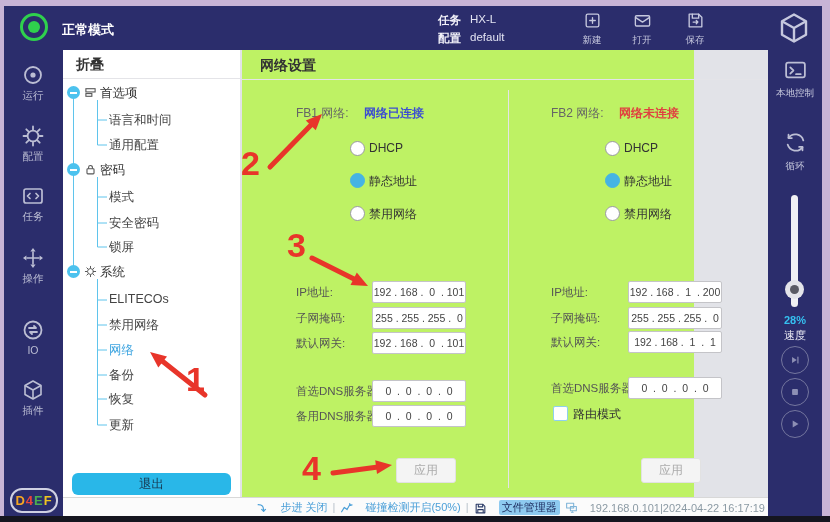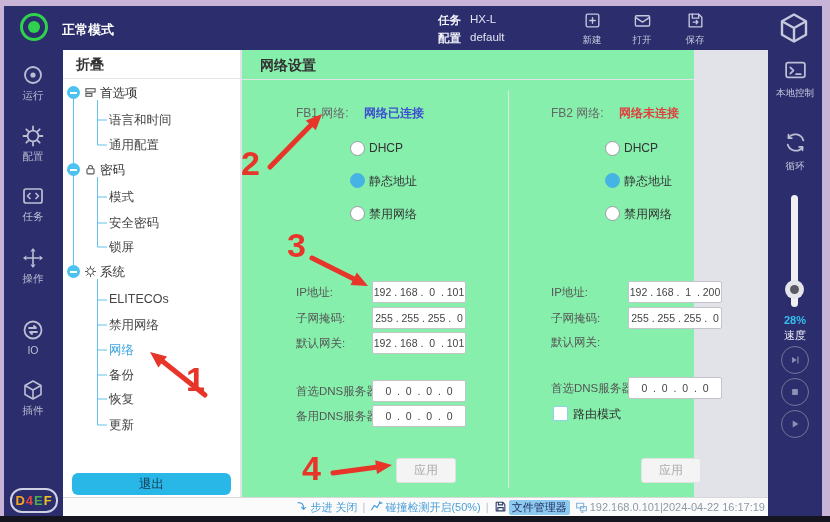--- a/index.html
+++ b/index.html
@@ -34,40 +34,40 @@
   .tree-lines{position:absolute;left:0;top:0;pointer-events:none;}
   .minus-dot{position:absolute;left:4px;width:13px;height:13px;border-radius:50%;background:#4cc2ee;cursor:pointer;}
   .minus-dot::after{content:"";position:absolute;left:3px;top:5.5px;width:7px;height:2px;background:#fff;}
   .g-ic{position:absolute;left:21px;width:13px;height:13px;color:#555;}
   .g-lbl{position:absolute;left:37px;height:16px;font-size:12.5px;color:#333;cursor:pointer;white-space:nowrap;}
   .c-lbl{position:absolute;left:46px;height:16px;font-size:12.5px;color:#444;cursor:pointer;white-space:nowrap;}
   .c-lbl.sel{color:#3da4e0;text-align:center;}
   .exit-btn{position:absolute;left:9px;top:423px;width:159px;height:22px;background:#29b7e8;border-radius:6px;
     text-align:center;line-height:22px;font-size:12.5px;color:#17364e;cursor:pointer;}
   
-  .main-panel{position:absolute;left:238px;top:44px;width:452px;height:447px;background:#86efac;}
+  .main-panel{position:absolute;left:238px;top:44px;width:452px;height:447px;background:#bef264;}
   .mp-title{position:absolute;left:18px;top:7px;font-size:14px;font-weight:bold;color:#333;}
   .mp-hr{position:absolute;left:0;top:29px;width:526px;height:1px;background:#e4e4e8;}
   .mp-div{position:absolute;left:266px;top:40px;width:1px;height:398px;background:#e4e4e8;}
   .fb-lbl{position:absolute;top:55px;font-size:12px;color:#666;}
   .fb-status{position:absolute;top:55px;font-size:12px;font-weight:bold;}
   .radio{position:absolute;width:13px;height:13px;border-radius:50%;border:1.5px solid #9a9aa2;background:#fff;cursor:pointer;}
   .radio.on{background:#45b4e4;border-color:#45b4e4;}
   .radio-lbl{position:absolute;font-size:12px;color:#333;cursor:pointer;}
   .f-lbl{position:absolute;font-size:11.5px;color:#555;white-space:nowrap;}
   .ip-box{position:absolute;width:92px;height:20px;border:1px solid #c4c4c8;border-radius:2px;background:#fff;
     font-size:10.5px;color:#444;text-align:center;line-height:20px;white-space:pre;cursor:text;}
   .apply-btn{position:absolute;top:408px;width:58px;height:23px;background:#f4f4f4;border:1px solid #e2e2e2;
     border-radius:3px;text-align:center;line-height:22px;font-size:12px;color:#ababab;cursor:pointer;}
   .chk{position:absolute;width:13px;height:13px;border:1.5px solid #8fd0ee;border-radius:2px;background:#fff;cursor:pointer;}
   
   .status-bar{position:absolute;left:59px;top:491px;width:705px;height:19px;background:#fbfbfb;
     border-top:1px solid #d8d8d8;display:flex;align-items:center;justify-content:flex-end;gap:5px;
     font-size:11px;color:#4a9fd8;padding-right:3px;box-sizing:border-box;}
-  .sb-item{display:flex;align-items:flex-start;gap:2px;cursor:pointer;}
+  .sb-item{display:flex;align-items:flex-end;gap:12px;cursor:pointer;}
   .sb-item .ic{width:13px;height:13px;}
   .sb-sep{color:#b8c2ca;}
   .sb-fm{background:#8ecaf0;color:#1c2b5e;padding:0 3px;border-radius:2px;}
   .sb-time{color:#8b9aa4;}
   
   .right-rail{position:absolute;left:764px;top:44px;width:54px;height:466px;background:#2b2d6c;color:#bcbed4;}
   .rr-item{position:absolute;left:0;width:54px;text-align:center;cursor:pointer;}
   .rr-item .ic{width:25px;height:25px;}
   .rr-lbl{position:absolute;left:0;width:54px;text-align:center;font-size:9.5px;color:#c8cade;}
   .slider-track{position:absolute;left:23px;top:145px;width:7px;height:112px;background:#f0f0f4;border-radius:4px;cursor:pointer;}
@@ -339,20 +339,21 @@
     <div class="radio-lbl" style="left:382px;top:91px">DHCP</div>
     <div class="radio on" style="left:363px;top:123px"></div>
     <div class="radio-lbl" style="left:382px;top:123px">静态地址</div>
     <div class="radio" style="left:363px;top:156px"></div>
     <div class="radio-lbl" style="left:382px;top:156px">禁用网络</div>
     <div class="f-lbl" style="left:309px;top:235px">IP地址:</div>
     <div class="ip-box" style="left:386px;top:231px">192 . 168 .  1  . 200</div>
     <div class="f-lbl" style="left:309px;top:261px">子网掩码:</div>
     <div class="ip-box" style="left:386px;top:257px">255 . 255 . 255 .  0</div>
     <div class="f-lbl" style="left:309px;top:285px">默认网关:</div>
+    <div class="ip-box" style="left:386px;top:281px">192 . 168 .  1  .  1</div>
     <div class="f-lbl" style="left:309px;top:331px">首选DNS服务器:</div>
     <div class="ip-box" style="left:386px;top:327px">0  .  0  .  0  .  0</div>
     <div class="chk" style="left:311px;top:356px"></div>
     <div class="radio-lbl" style="left:331px;top:356px">路由模式</div>
     <div class="apply-btn" style="left:399px">应用</div>
   </div>
 
   <div class="status-bar">
     <div class="sb-item">
       <svg class="ic">

